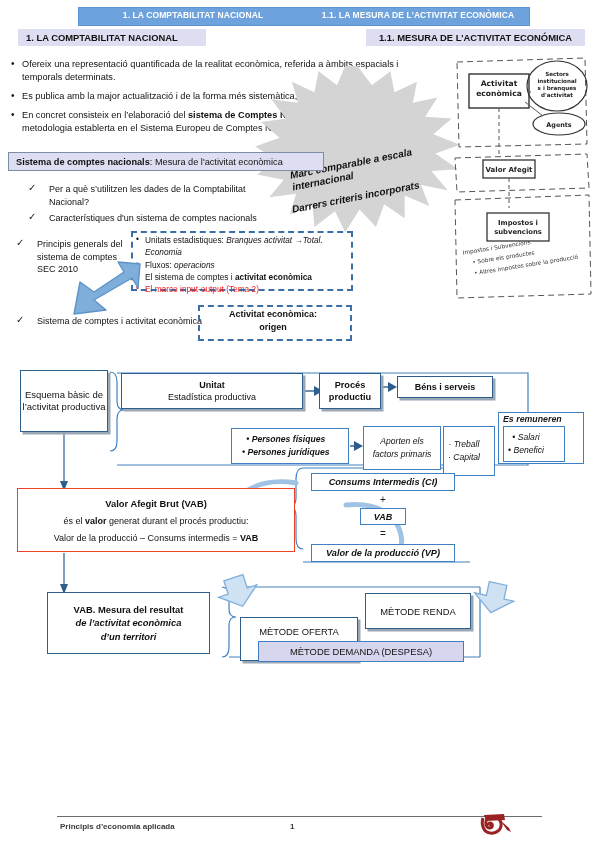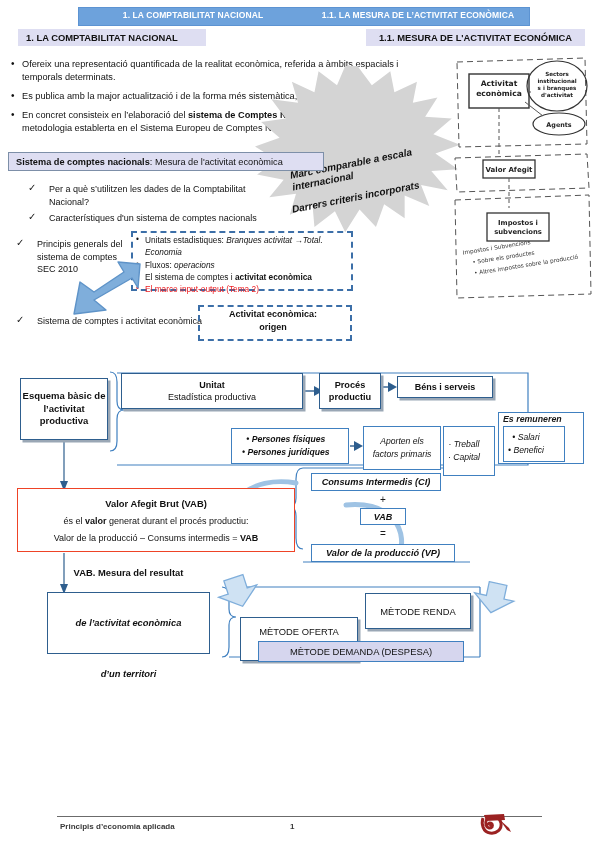--- a/index.html
+++ b/index.html
@@ -128,49 +128,49 @@
     display:flex;align-items:center;justify-content:center;text-align:center;
     font-size:9px;color:#111;z-index:3;
   }
   
   .bx-shadow{border:1.6px solid #2E5E8E;background:#fff;box-shadow:2.5px 2.5px 0 #9AA7B5;}
   .bx-thin{border:1.2px solid #4080C0;background:#fff;}
   .bx-navy{border:1.6px solid #2E5E8E;background:#fff;}
   .bx-red{border:1.8px solid #EE4326;background:#fff;}
   .bx-lav{border:1.4px solid #4080C0;background:#D6D6EE;}
 
-  .esquema{left:20px;top:370px;width:88px;height:62px;font-weight:bold;line-height:12.5px;font-size:9.5px;margin-top:8px;}
+  .esquema{left:20px;top:370px;width:88px;height:62px;font-weight:normal;line-height:12.5px;font-size:9.5px;}
   .unitat{left:121px;top:373px;width:182px;height:36px;line-height:12.5px;font-size:9px;}
   .unitat .u1{font-weight:bold;}
   .proces{left:319px;top:373px;width:62px;height:36px;font-weight:bold;line-height:12.5px;font-size:9.2px;}
   .bens{left:397px;top:376px;width:96px;height:22px;font-weight:bold;font-size:9px;}
   .persones{left:231px;top:428px;width:118px;height:36px;font-size:8.6px;font-style:italic;font-weight:bold;
             align-items:center;justify-content:flex-start;padding-left:10px;line-height:13px;}
   .aporten{left:363px;top:426px;width:78px;height:44px;font-size:8.6px;font-style:italic;line-height:13px;}
   .trebcap{left:443px;top:426px;width:52px;height:50px;font-size:8.6px;font-style:italic;line-height:13px;
            align-items:center;justify-content:flex-start;padding-left:4px;}
   .remun-outer{left:498px;top:412px;width:86px;height:52px;}
   .remun-h{position:absolute;left:503px;top:414px;width:80px;font-size:8.8px;font-style:italic;font-weight:bold;z-index:4;}
   .salben{left:503px;top:426px;width:62px;height:36px;font-size:8.6px;font-style:italic;line-height:13px;
           align-items:center;justify-content:flex-start;padding-left:4px;}
 
   .vabbox{left:17px;top:488px;width:278px;height:64px;flex-direction:column;justify-content:center;}
   .vabbox .l1{font-weight:bold;font-size:9.4px;margin-bottom:7px;}
   .vabbox .l2{font-size:9px;margin-bottom:7px;}
   .vabbox .l3{font-size:9px;}
   .vabbox b{font-weight:bold;}
 
-  .ci{left:311px;top:473px;width:130px;height:18px;font-style:italic;font-weight:bold;font-size:9.2px;}
+  .ci{left:311px;top:473px;width:144px;height:18px;font-style:italic;font-weight:bold;font-size:9.2px;}
   .plus{position:absolute;left:311px;top:494px;width:144px;text-align:center;font-size:10px;z-index:3;}
   .vabsm{left:360px;top:508px;width:46px;height:17px;font-style:italic;font-weight:bold;font-size:9px;}
   .eq{position:absolute;left:311px;top:528px;width:144px;text-align:center;font-size:10px;z-index:3;}
   .vp{left:311px;top:544px;width:144px;height:18px;font-style:italic;font-weight:bold;font-size:9.2px;}
 
   .vabres{left:47px;top:592px;width:163px;height:62px;flex-direction:column;justify-content:center;
-          font-size:9.4px;font-weight:bold;line-height:13.5px;gap:37px;}
+          font-size:9.4px;font-weight:bold;line-height:13.5px;}
   .vabres .i{font-style:italic;}
   .moferta{left:240px;top:590px;width:118px;height:44px;flex-direction:column;justify-content:center;
            font-size:9.4px;line-height:15px;margin-top:27px;}
   .mrenda{left:365px;top:593px;width:106px;height:36px;font-size:9.4px;}
   .mdemanda{left:258px;top:641px;width:206px;height:21px;font-size:9.4px;}
 
   
   .frule{position:absolute;left:57px;top:816px;width:485px;height:0;border-top:1.2px solid #6B6B6B;}
   .fleft{position:absolute;left:60px;top:822px;font-size:8px;font-weight:bold;color:#3a3a3a;}
   .fpage{position:absolute;left:290px;top:822px;font-size:8px;font-weight:bold;color:#3a3a3a;}

